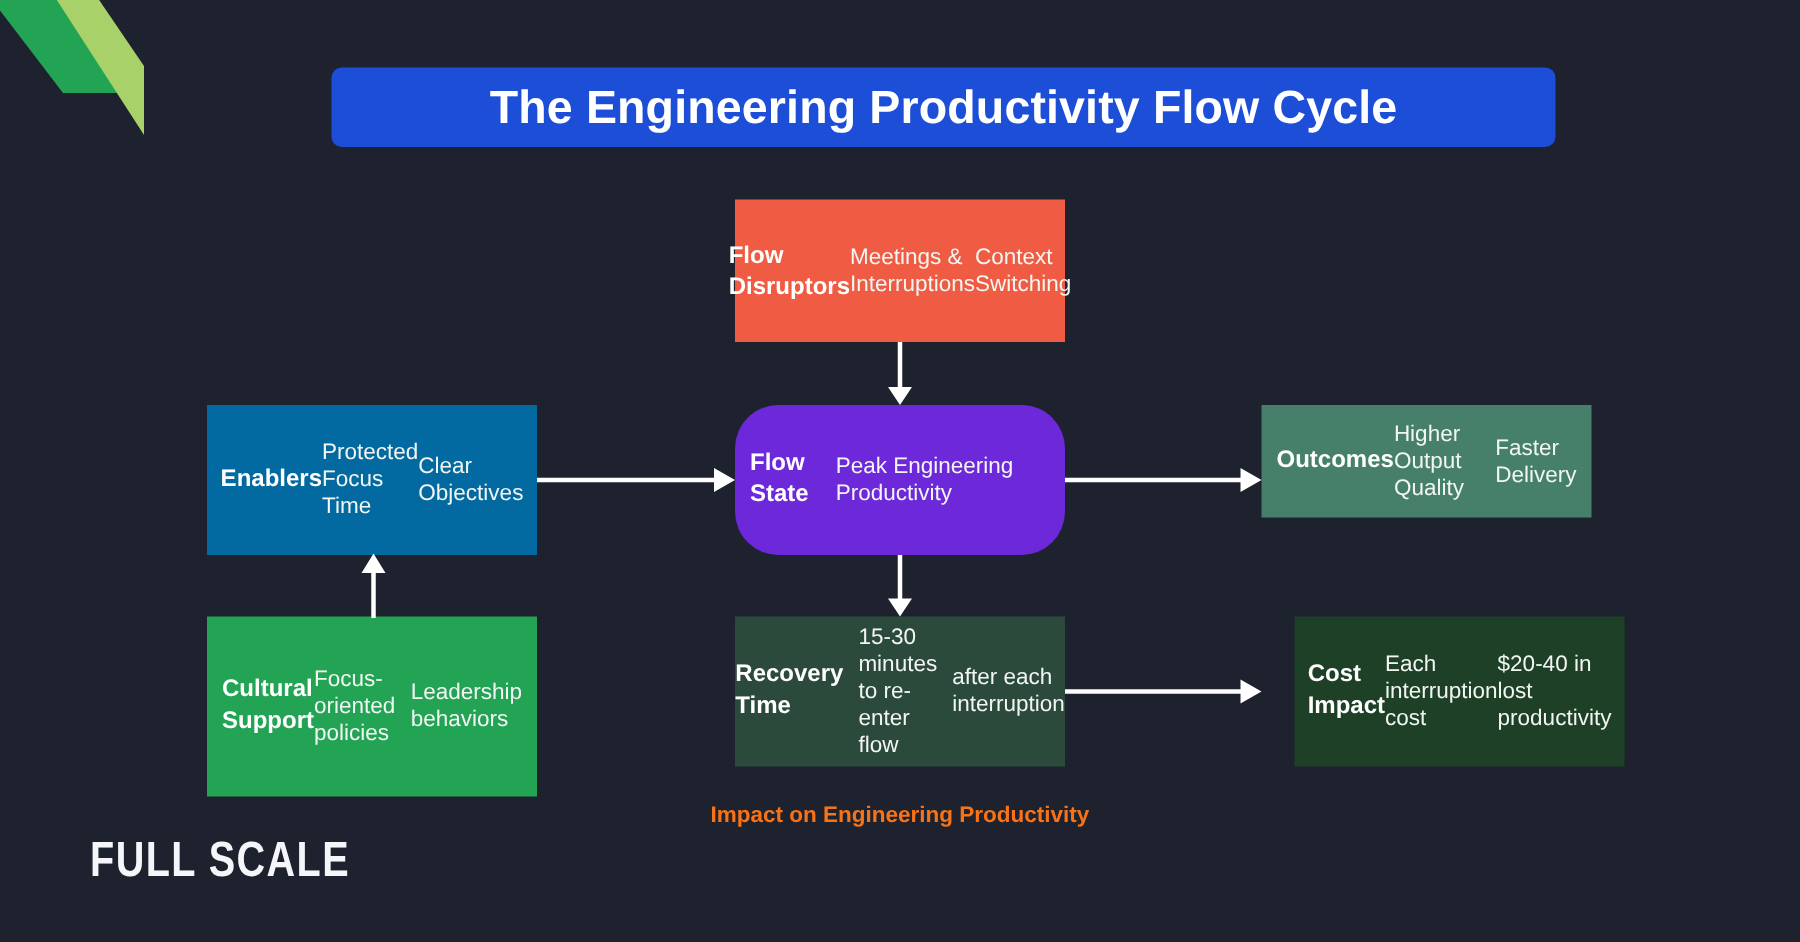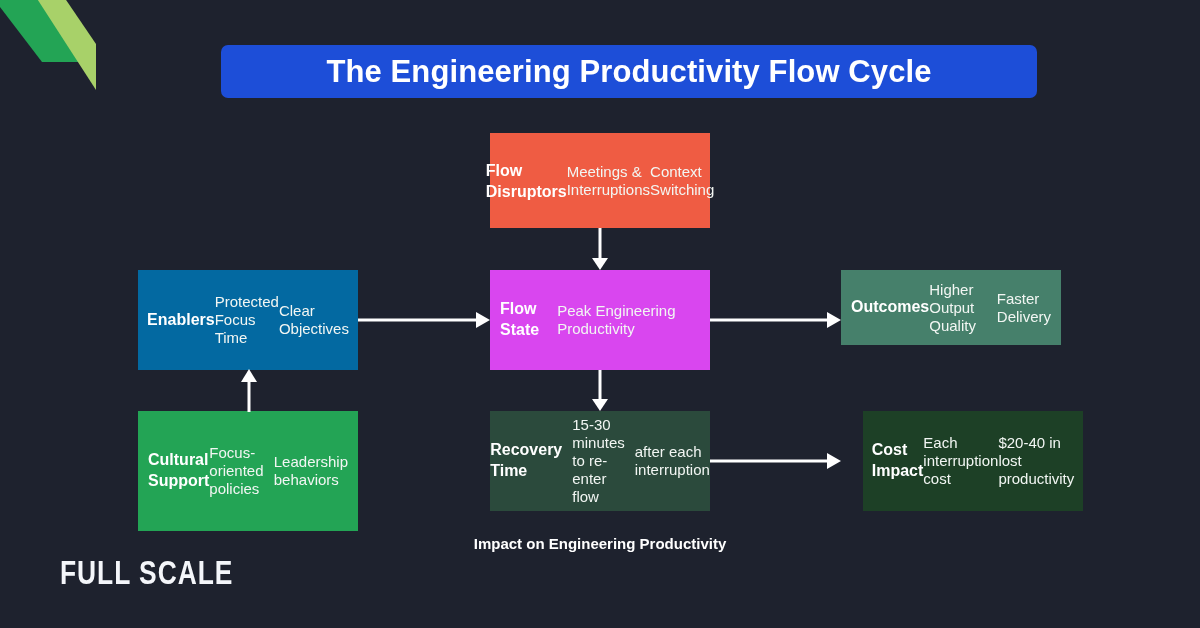--- a/index.html
+++ b/index.html
@@ -79,21 +79,22 @@
     background: #ef5c43;
   }
   #node-flow-disruptors .node-title { margin-bottom: 0px; }
 
   #node-enablers {
     left: 138px; top: 270px; width: 220px; height: 100px;
     background: #0369a1;
   }
   #node-flow-state {
     left: 490px; top: 270px; width: 220px; height: 100px;
-    background: #d946ef;
+    background: #6d28d9;
+    border-radius: 29px;
   }
   #node-outcomes {
     left: 841px; top: 270px; width: 220px; height: 75px;
     background: #46806b;
   }
   #node-cultural-support {
     left: 138px; top: 411px; width: 220px; height: 120px;
     background: #23a455;
   }
   #node-recovery-time {
@@ -117,21 +118,21 @@
   #conn-cultural-to-enablers{ left: 232px; top: 369px; width: 34px; height: 43px; }
   #conn-recovery-to-cost    { left: 710px; top: 446px; width: 132px; height: 30px; }
 
   
   .caption {
     position: absolute;
     left: 0;
     top: 535px;
     width: 1200px;
     text-align: center;
-    color: #ffffff;
+    color: #f97316;
     font-size: 15px;
     font-weight: bold;
   }
 
   
   .wordmark {
     position: absolute;
     left: 60px;
     top: 554px;
     color: #f4f6fa;

